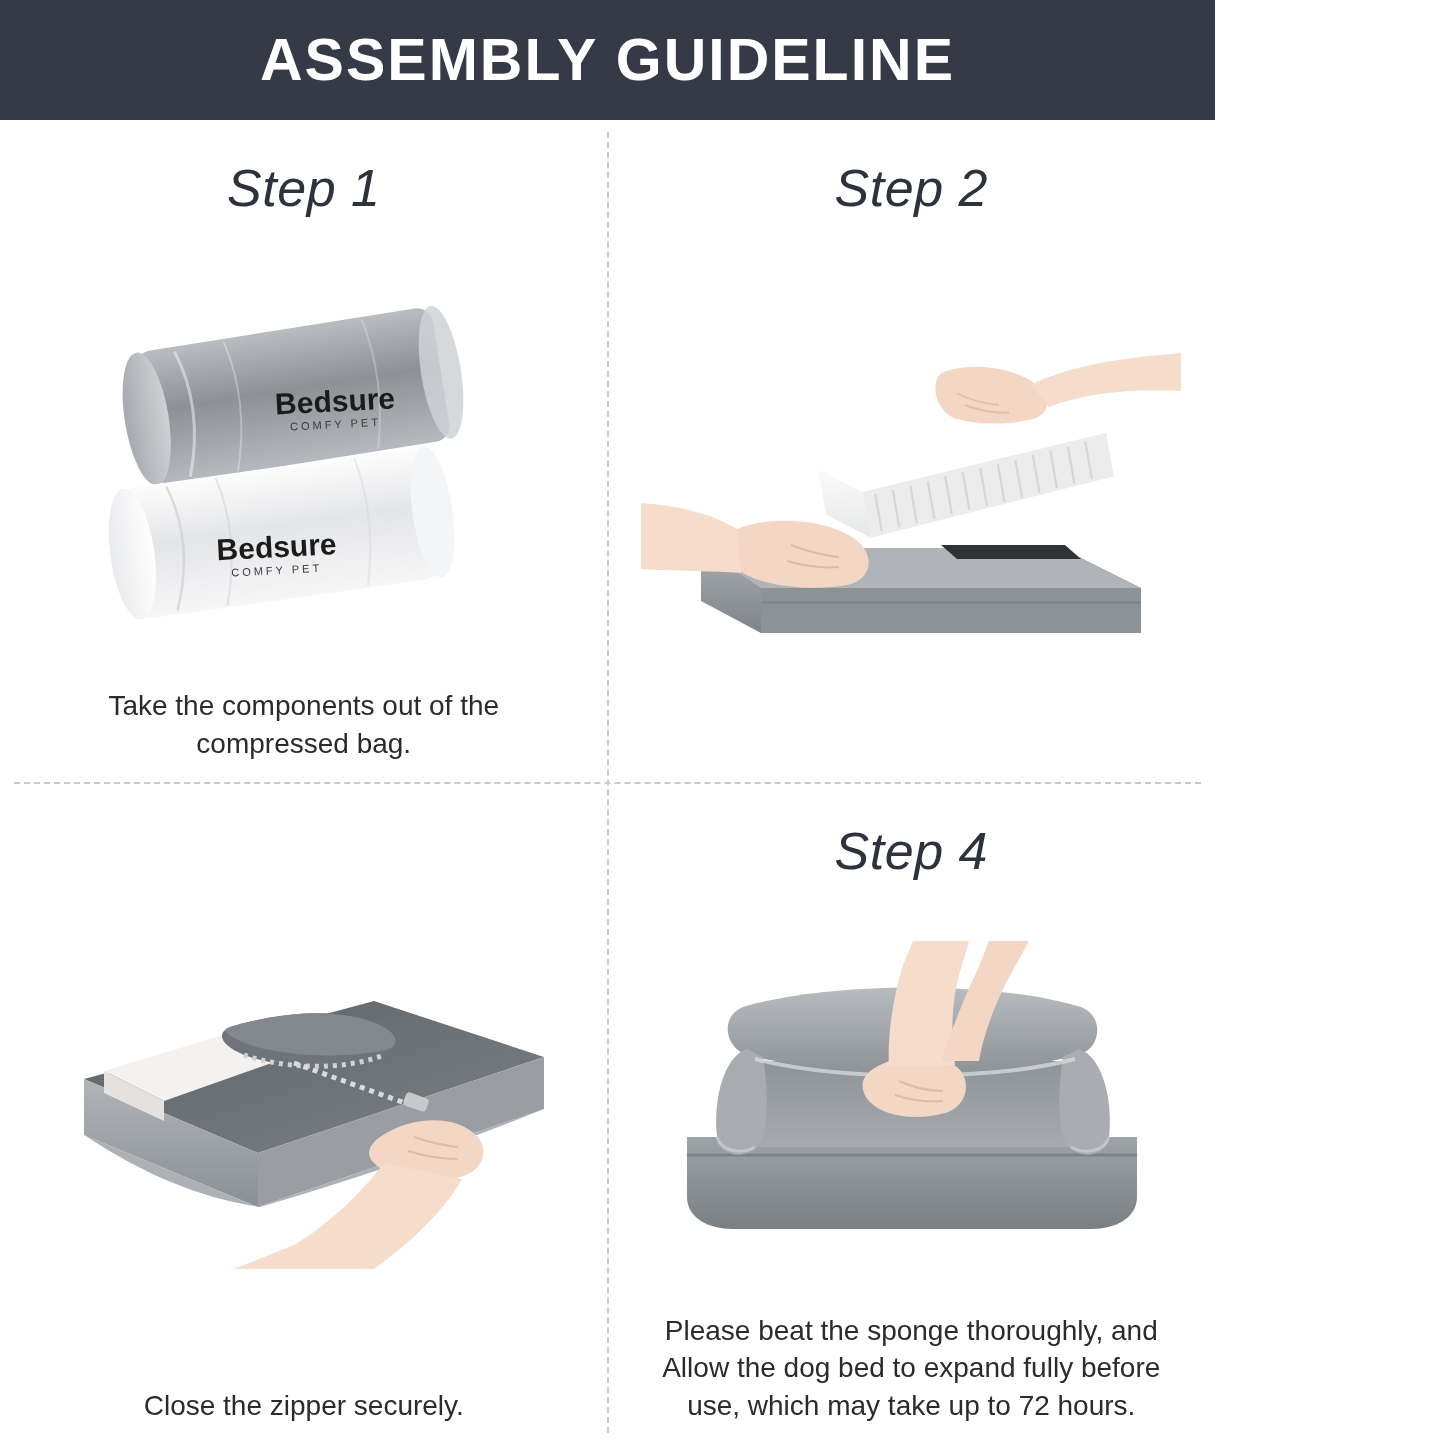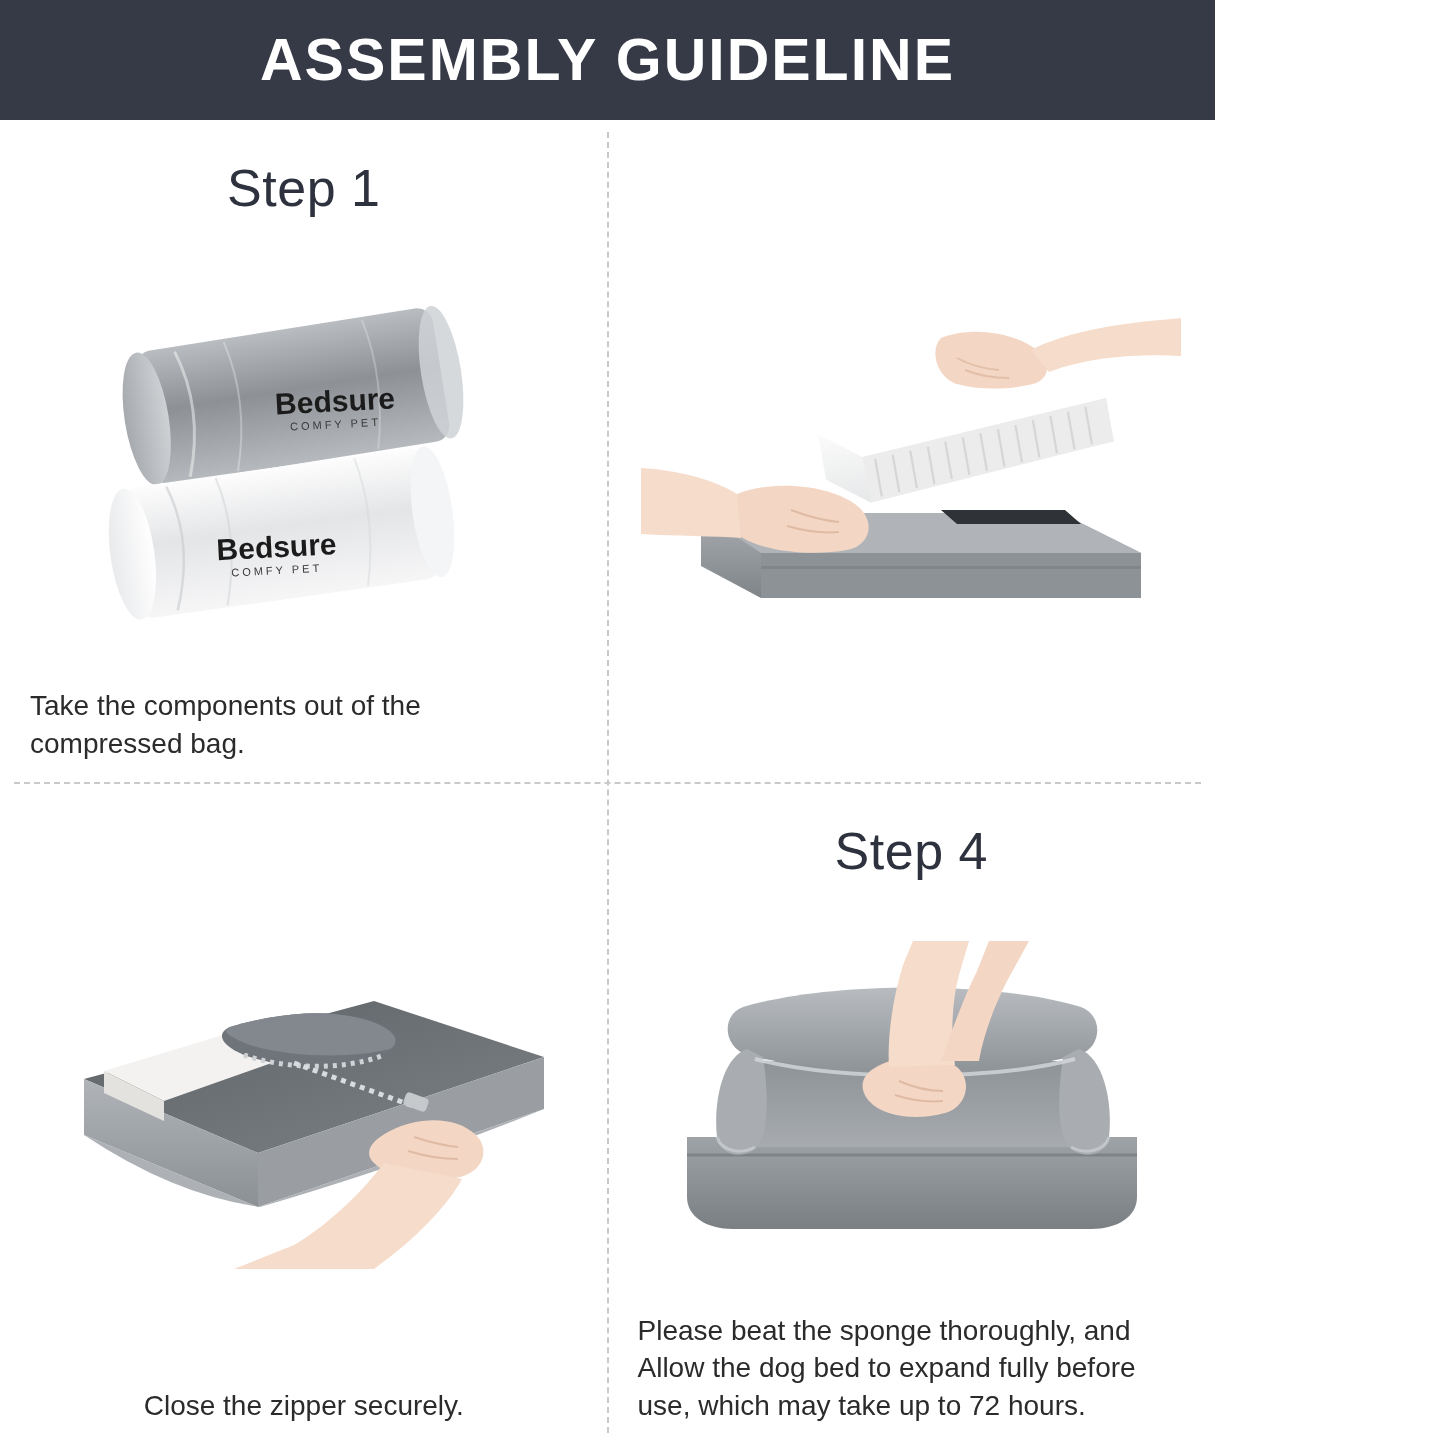--- a/index.html
+++ b/index.html
@@ -69,33 +69,35 @@
     height: 0;
     border-top: 2px dashed #c9c9c9;
     transform: translateY(-1px);
   }
   .step-title {
     font-size: 52px;
     font-weight: normal;
     color: #2e323e;
     margin: 0 0 10px 0;
     letter-spacing: 0.5px;
+    font-style: italic;
   }
   .art {
     flex: 1 1 auto;
     width: 100%;
     display: flex;
     align-items: center;
     justify-content: center;
     min-height: 0;
   }
   .caption {
     font-size: 28px;
     line-height: 1.35;
     color: #2b2b2b;
+    text-align: center;
     max-width: 610px;
     padding-bottom: 6px;
   }
   .caption-wide { max-width: 660px; }
   svg { display: block; }
 </style>
 </head>
 <body>
 
 <div class="page">
@@ -154,20 +156,21 @@
             <path d="M290 174 q14 60 -4 128" stroke="#d3d5d8" stroke-width="2" fill="none" opacity="0.45"></path>
             <text x="140" y="256" font-family="'Liberation Sans', sans-serif" font-size="30" font-weight="bold" fill="#1b1b1b" transform="rotate(5 140 256)">Bedsure</text>
             <text x="152" y="274" font-family="'Liberation Sans', sans-serif" font-size="11" letter-spacing="3" fill="#3b3b3b" transform="rotate(5 152 274)">COMFY PET</text>
           </g>
         </svg>
       </div>
       <div class="caption">Take the components out of the compressed bag.</div>
     </div>
 
     <div class="cell">
+      <div class="step-title">Step 2</div>
       <div class="art">
         <svg width="540" height="330" viewBox="0 0 540 330">
           <defs>
             <linearGradient id="greyBase2" x1="0" y1="0" x2="0" y2="1">
               <stop offset="0%" stop-color="#a9adb1"></stop>
               <stop offset="100%" stop-color="#7f8488"></stop>
             </linearGradient>
             <linearGradient id="foam2" x1="0" y1="0" x2="0" y2="1">
               <stop offset="0%" stop-color="#ffffff"></stop>
               <stop offset="100%" stop-color="#e6e7e8"></stop>

